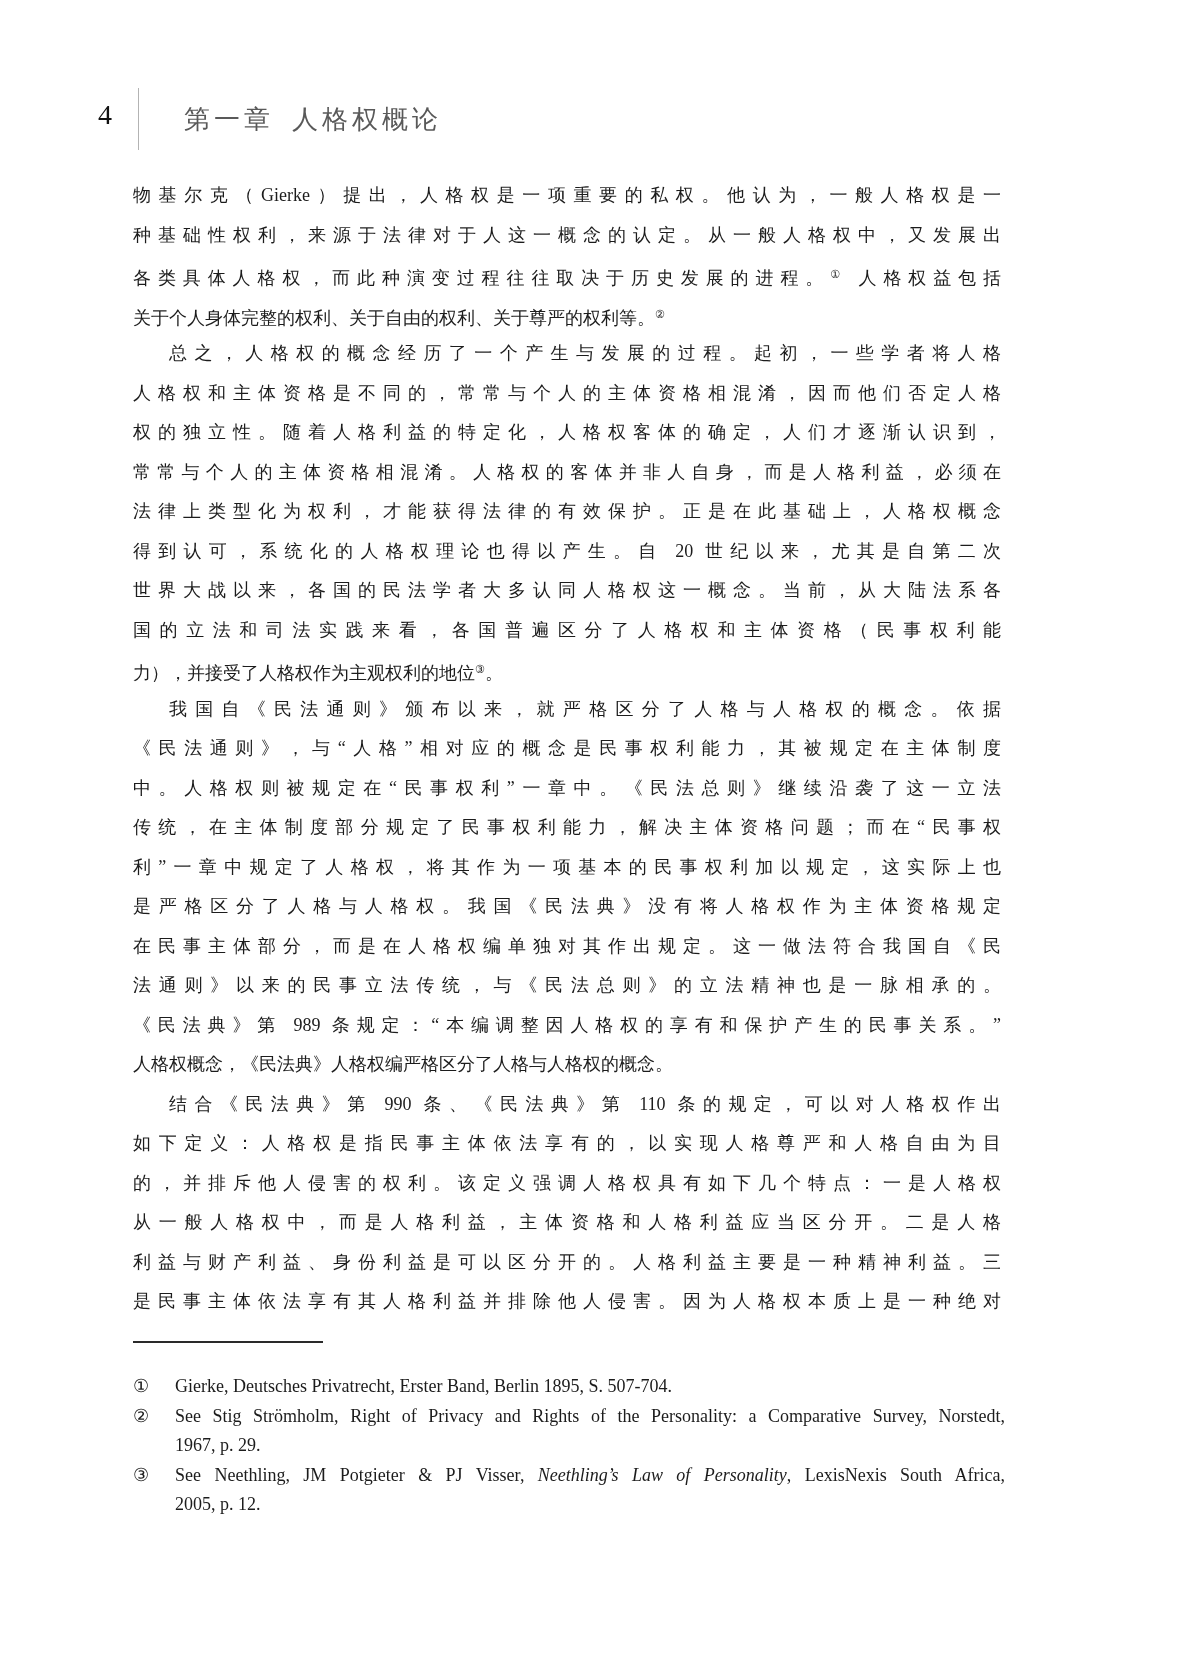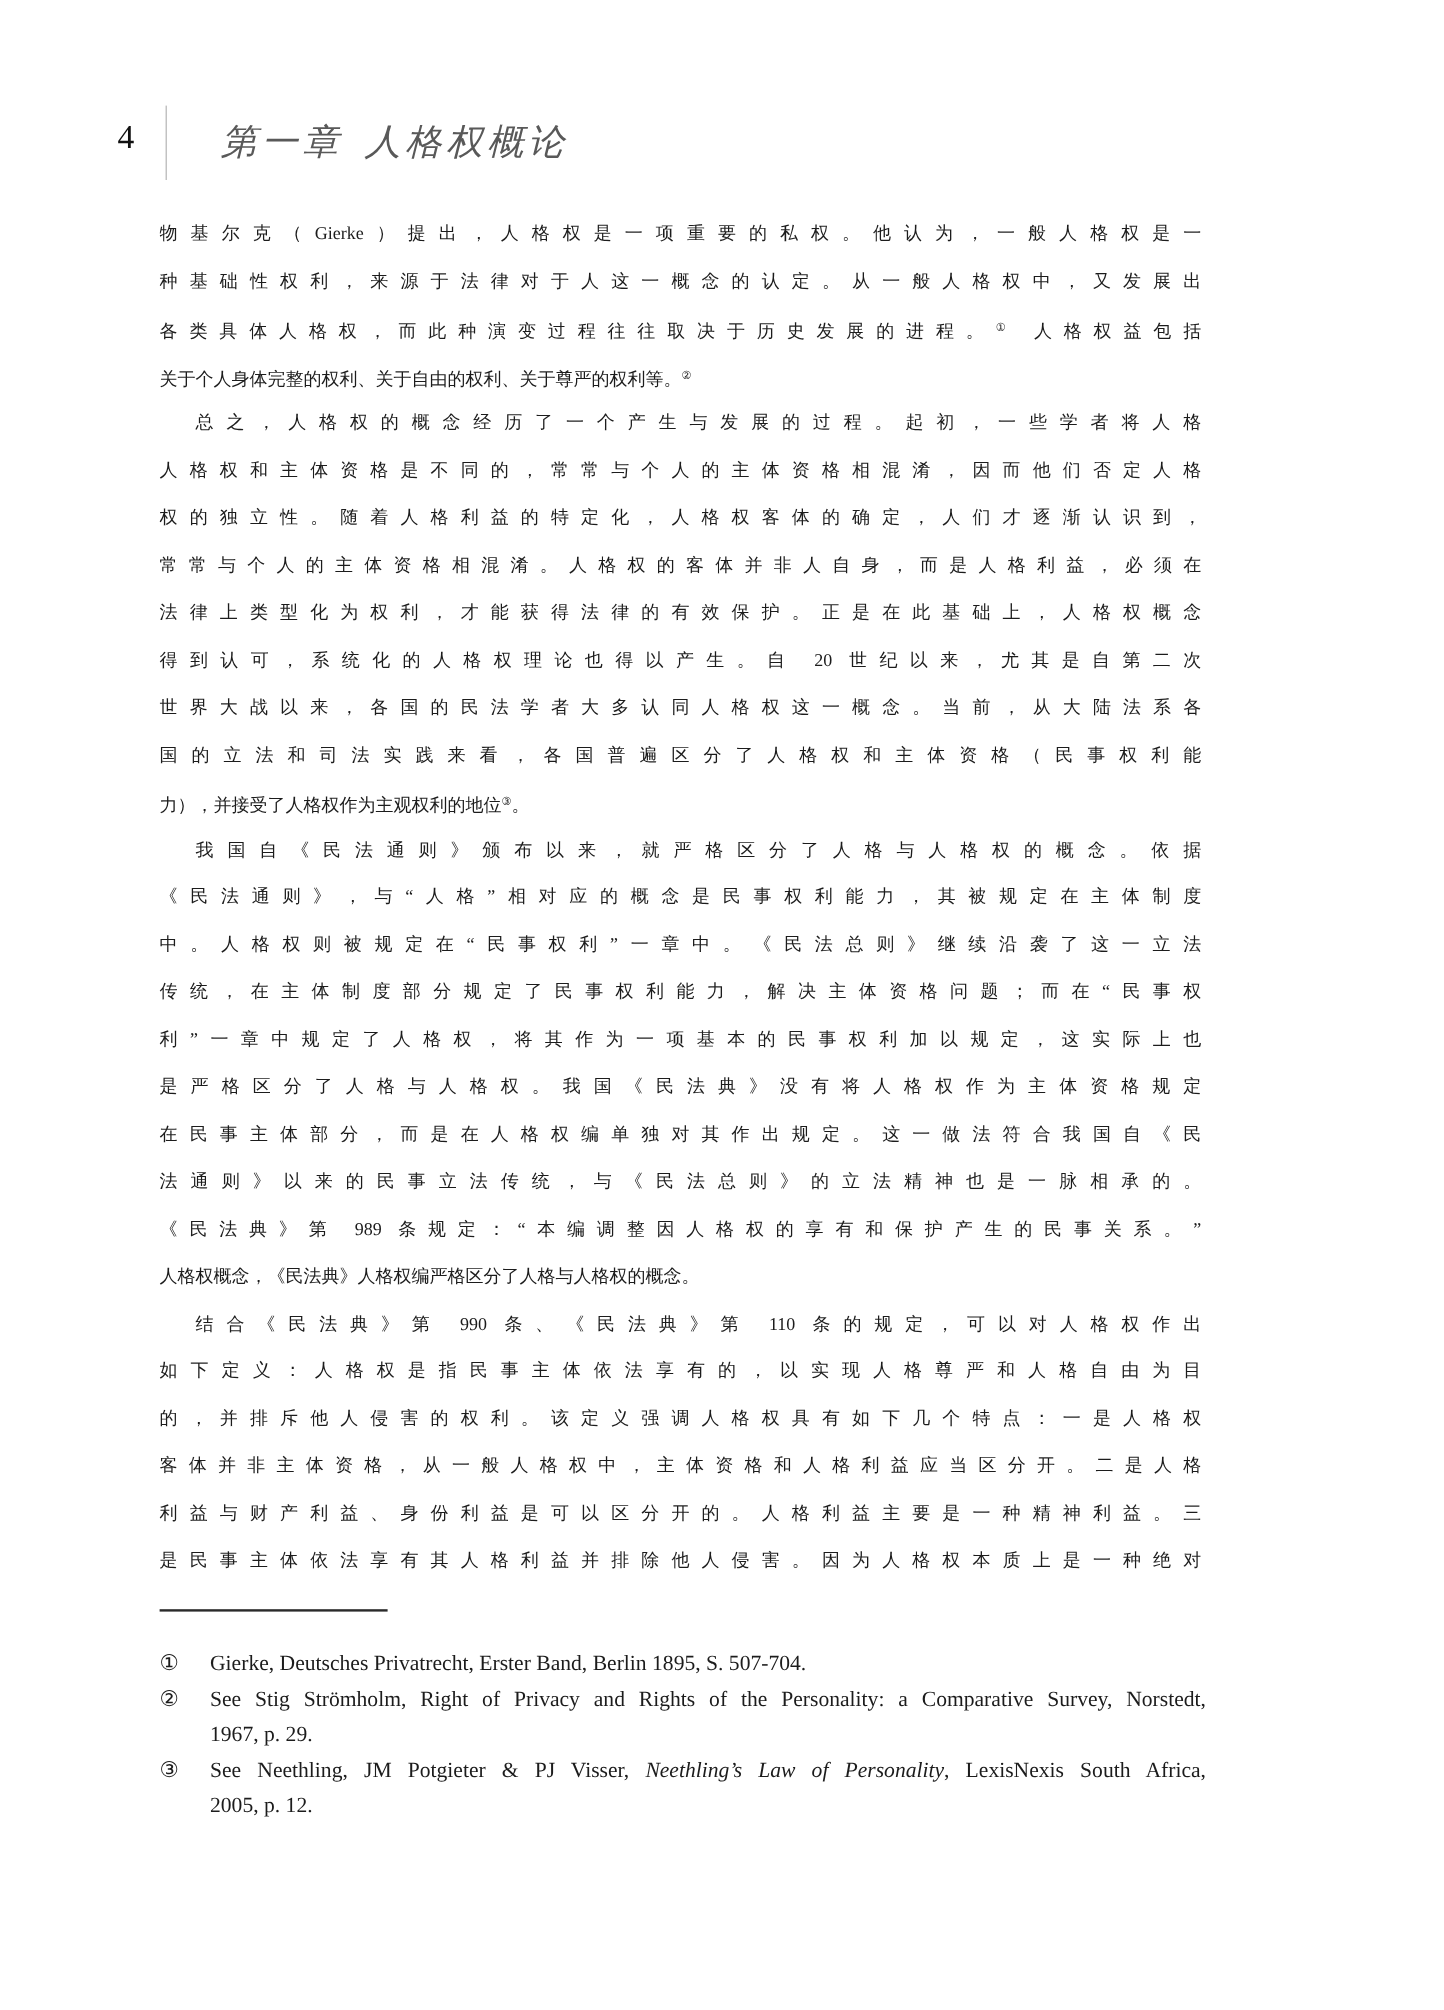--- a/index.html
+++ b/index.html
@@ -18,29 +18,28 @@
     position:absolute;left:98px;top:10px;
     font-size:28px;line-height:34px;color:#111;
   }
   .vrule{
     position:absolute;left:138px;top:0;height:62px;width:0;
     border-left:1.5px solid #b3b3b3;
   }
   .chapter{
     position:absolute;left:184px;top:16px;
     font-family:"Liberation Sans","DejaVu Sans",sans-serif;
-    font-size:30px;line-height:30px;color:#595959;letter-spacing:4px;
+    font-size:26px;line-height:30px;color:#595959;letter-spacing:4px;
     white-space:nowrap;
-    font-style:italic;
   }
   .ctitle{margin-left:18px;}
   
   .body-text{
     position:absolute;left:133px;top:176px;width:868px;
-    font-size:15px;color:#1c1c1c;
+    font-size:18px;color:#1c1c1c;
   }
   .bline{
     line-height:39.5px;height:39.5px;overflow:hidden;
     text-align:justify;text-align-last:justify;
   }
   .bline.endl{text-align-last:left;}
   .bline.indent{text-indent:2em;}
   .sup{
     font-size:0.62em;
     vertical-align:0.55em;
@@ -97,21 +96,21 @@
       <div class="bline"><span>传统，在主体制度部分规定了民事权利能力，解决主体资格问题；而在“民事权</span></div>
       <div class="bline"><span>利”一章中规定了人格权，将其作为一项基本的民事权利加以规定，这实际上也</span></div>
       <div class="bline"><span>是严格区分了人格与人格权。我国《民法典》没有将人格权作为主体资格规定</span></div>
       <div class="bline"><span>在民事主体部分，而是在人格权编单独对其作出规定。这一做法符合我国自《民</span></div>
       <div class="bline"><span>法通则》以来的民事立法传统，与《民法总则》的立法精神也是一脉相承的。</span></div>
       <div class="bline"><span>《民法典》第 989 条规定：“本编调整因人格权的享有和保护产生的民事关系。”</span></div>
       <div class="bline endl"><span>人格权概念，《民法典》人格权编严格区分了人格与人格权的概念。</span></div>
       <div class="bline indent"><span>结合《民法典》第 990 条、《民法典》第 110 条的规定，可以对人格权作出</span></div>
       <div class="bline"><span>如下定义：人格权是指民事主体依法享有的，以实现人格尊严和人格自由为目</span></div>
       <div class="bline"><span>的，并排斥他人侵害的权利。该定义强调人格权具有如下几个特点：一是人格权</span></div>
-      <div class="bline"><span>客体并非主体资格，从一般人格权中，主体资格和人格利益应当区分开。二是人格</span></div>
+      <div class="bline"><span>从一般人格权中，而是人格利益，主体资格和人格利益应当区分开。二是人格</span></div>
       <div class="bline"><span>利益与财产利益、身份利益是可以区分开的。人格利益主要是一种精神利益。三</span></div>
       <div class="bline"><span>是民事主体依法享有其人格利益并排除他人侵害。因为人格权本质上是一种绝对</span></div>
     </main>
 
   <div class="fn-divider"></div>
 
   <section class="footnotes">
       <div class="fn-item">
         <span class="fn-marker">①</span>
         <div class="fn-line lastl"><span>Gierke, Deutsches Privatrecht, Erster Band, Berlin 1895, S. 507-704.</span></div>

